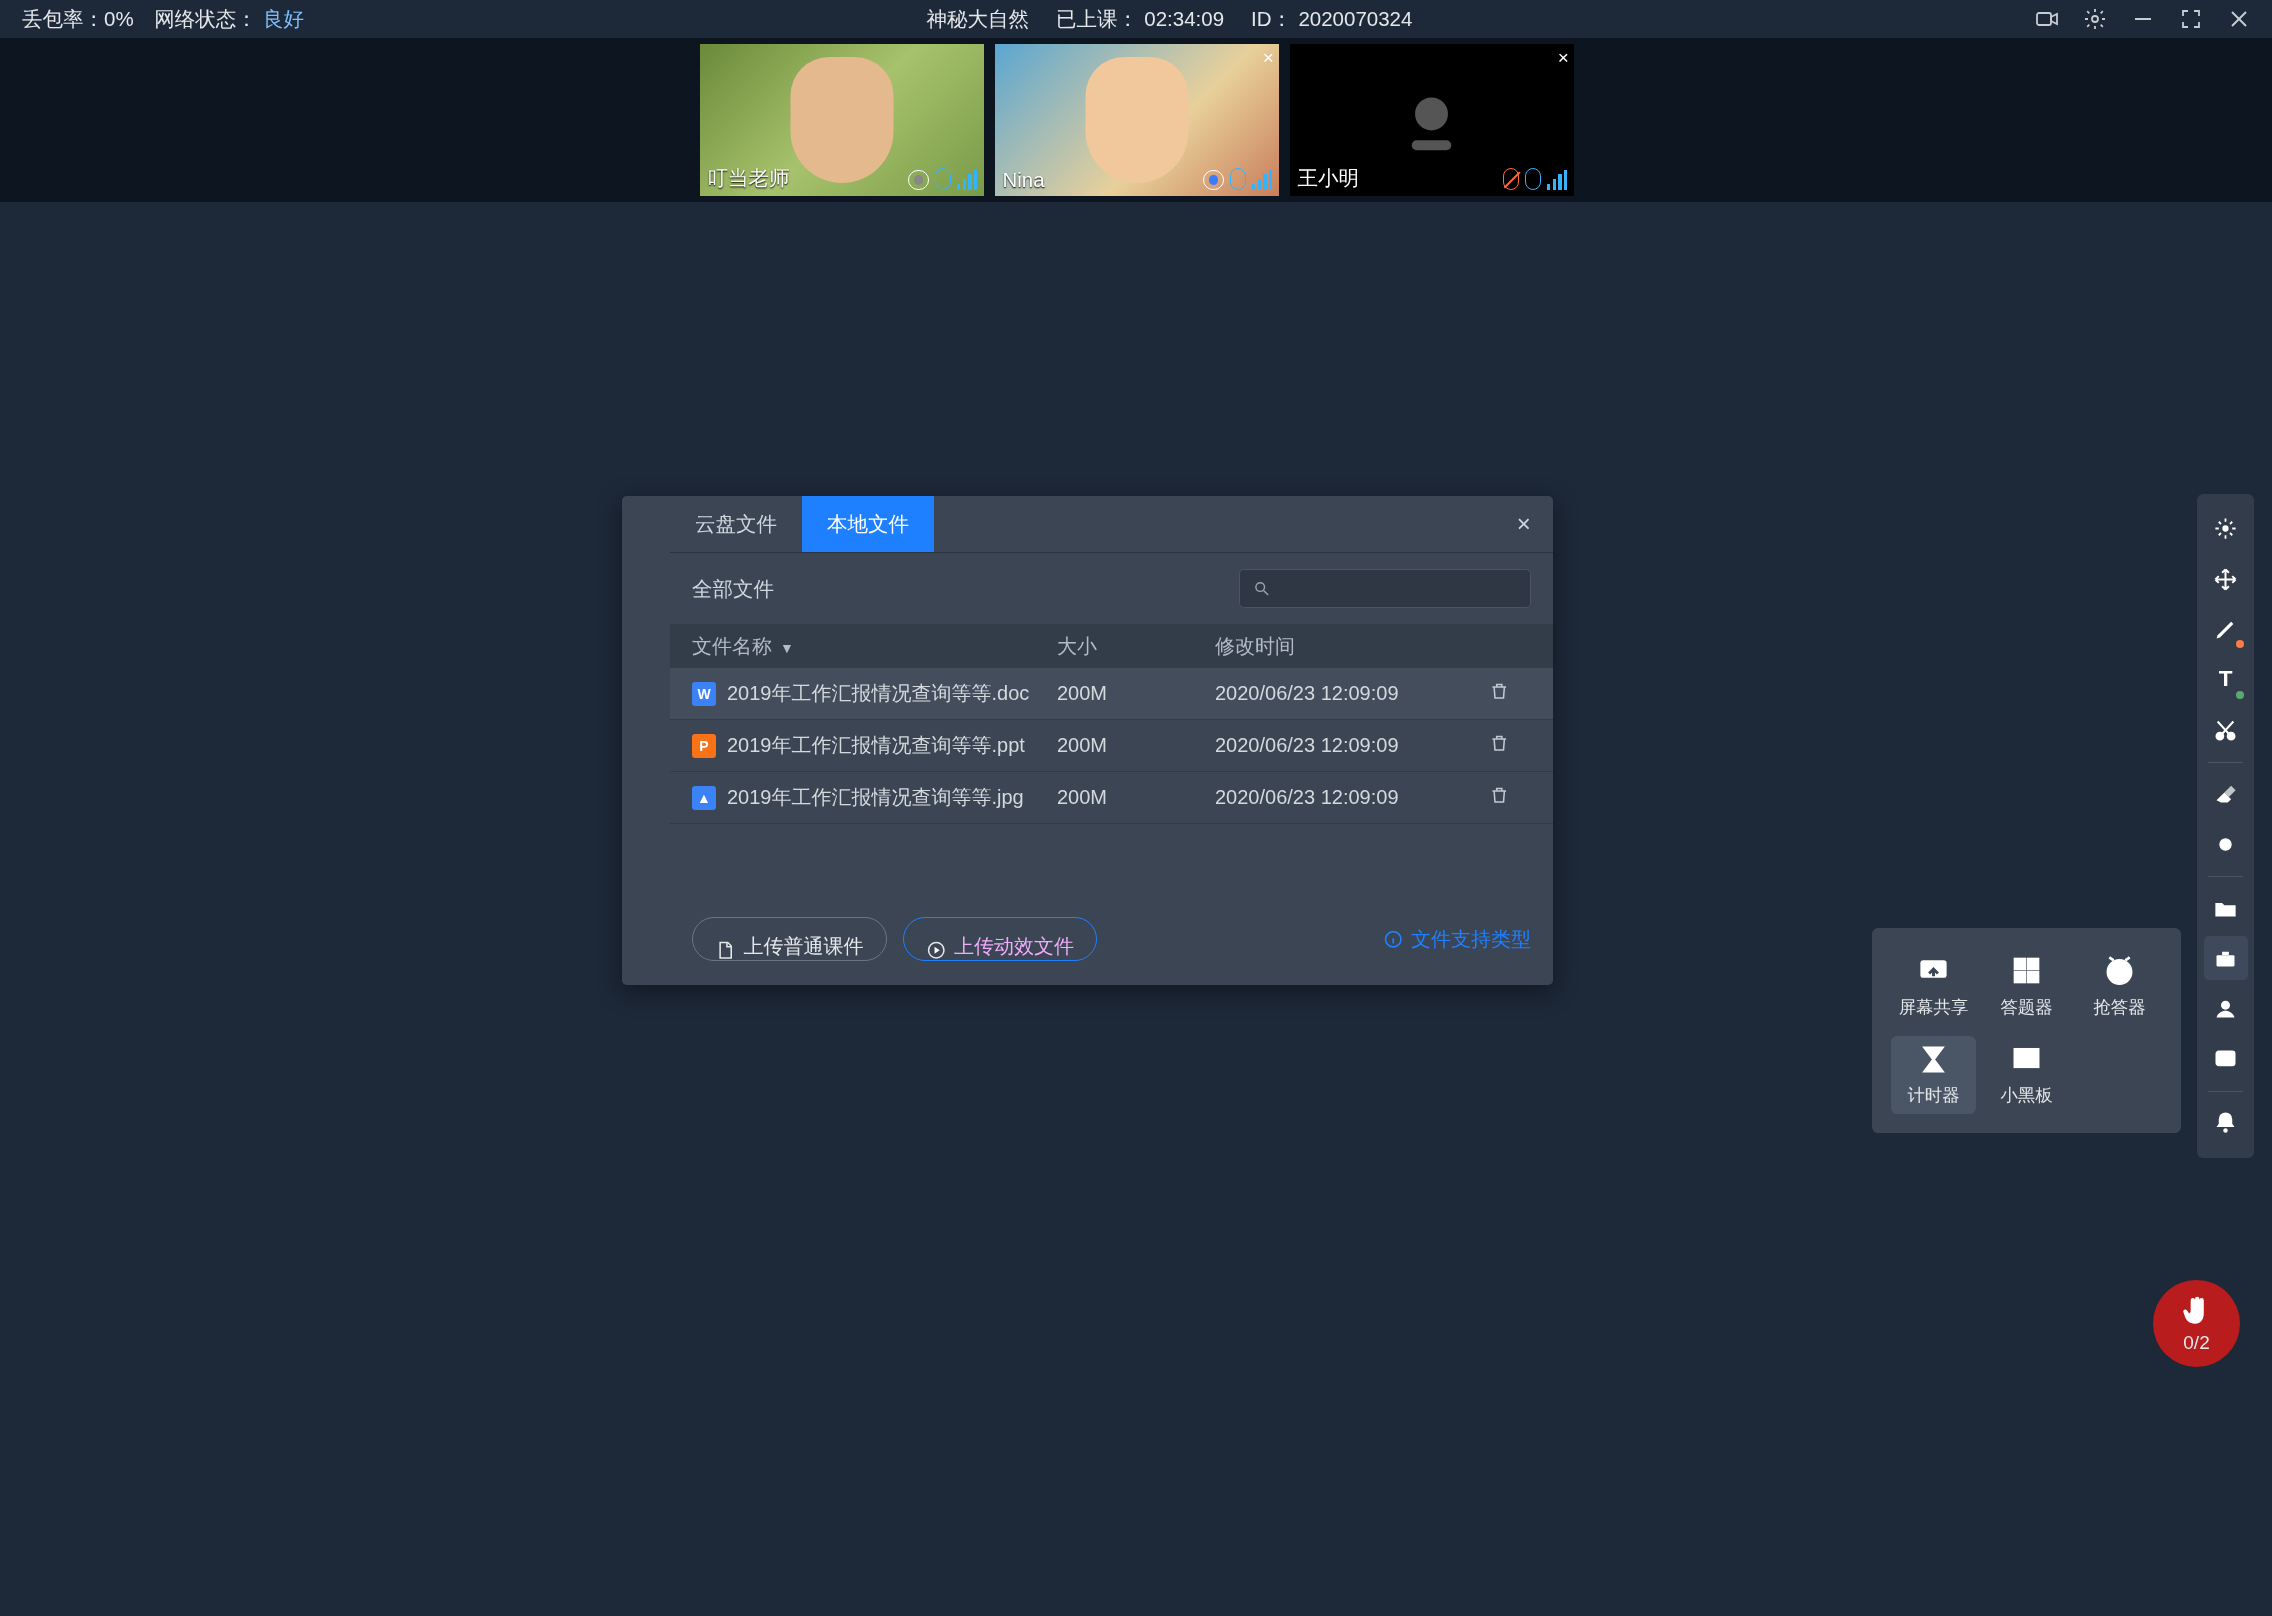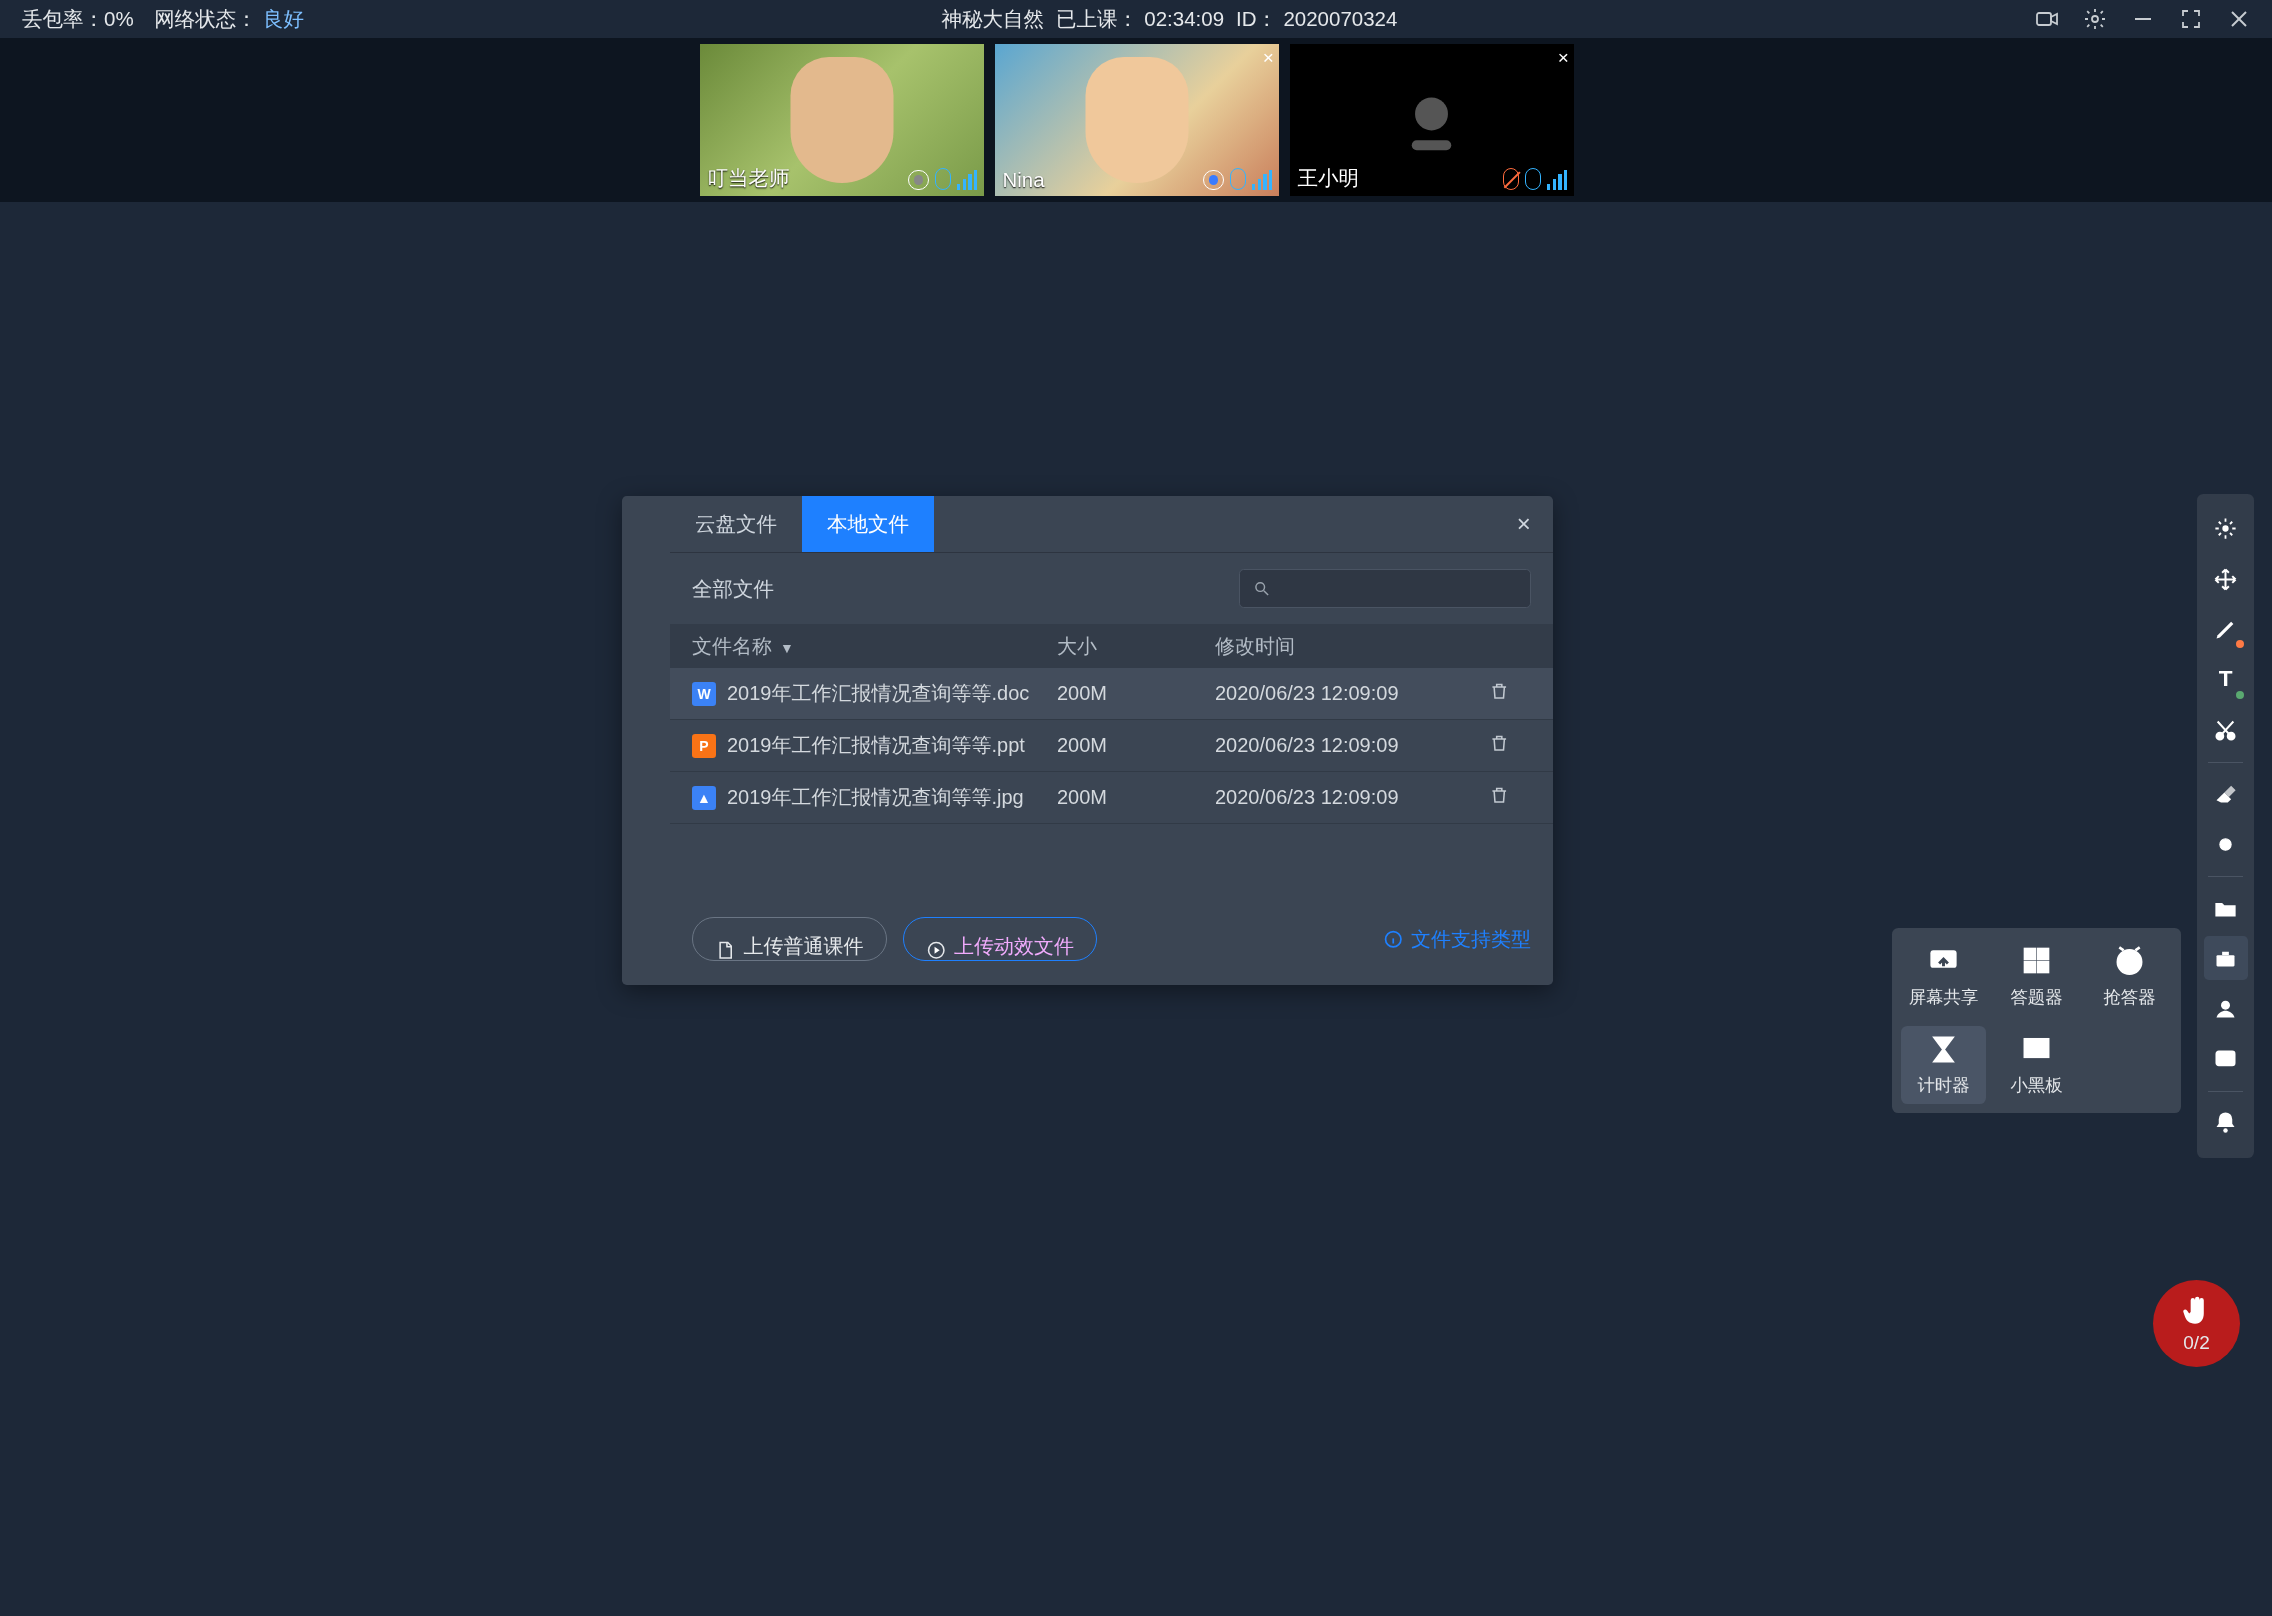--- a/index.html
+++ b/index.html
@@ -14,21 +14,21 @@
 
 .topbar {
   height: 38px;
   display: flex; align-items: center;
   padding: 0 22px;
   font-size: 20.5px;
   color: #e5e8eb;
 }
 .topbar .left { display: flex; gap: 20.5px; }
 .topbar .left span b { color: #7dbfff; font-weight: normal; margin-left: 6.3px; }
-.topbar .center { flex: 1; display: flex; justify-content: center; gap: 12px; }
+.topbar .center { flex: 1; display: flex; justify-content: center; gap: 27px; }
 .topbar .center span b { color: #e5e8eb; font-weight: normal; margin-left: 6.3px; }
 .topbar .right { display: flex; gap: 24px; align-items: center; }
 .topbar .icon svg { width: 24px; height: 24px; display: block; stroke: #c7ccd1; fill: none; }
 
 
 .video-strip {
   height: 164px;
   background: #0d1520;
   display: flex; justify-content: center; align-items: flex-start;
   gap: 11px; padding: 6.3px 0;
@@ -150,21 +150,21 @@
 .side .t { width:44px; height:44px; display:flex; align-items:center; justify-content:center; margin:3.2px 0; cursor:pointer; border-radius:4.7px; position:relative;}
 .side .t svg{width:27px; height:27px; fill:#fff; stroke:#fff;}
 .side .t.sel{background:#3e4a5b;}
 .side .t .dot{position:absolute; right:3.2px; bottom:3.2px; width:8px; height:8px; border-radius:50%; background:#ff7a45;}
 .side .sep { width:35px; height:0.8px; background:#4a5463; margin:6.3px 0;}
 
 
 .popover {
   position:absolute; right:92px; top:726px;
   background:#3b4553; border-radius:6.3px;
-  padding:9px;
+  padding:19px;
   display:grid; grid-template-columns:repeat(3,85px);
   gap:11px 8px;
 }
 .pop-item{
   display:flex; flex-direction:column; align-items:center; gap:6.3px;
   color:#e5e8eb; font-size:17.4px; cursor:pointer;
   padding:6.3px 3.2px; border-radius:6.3px;
 }
 .pop-item.sel{background:#4a5566;}
 .pop-item svg{width:35px; height:35px; fill:#fff; stroke:#fff;}

